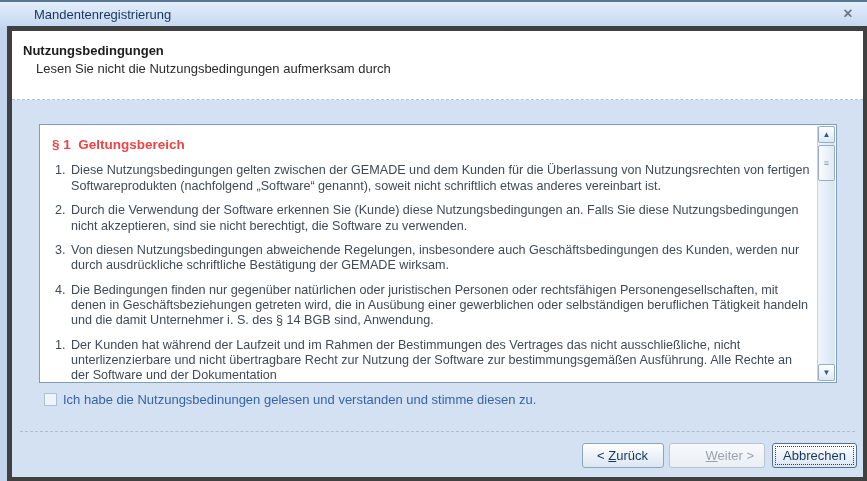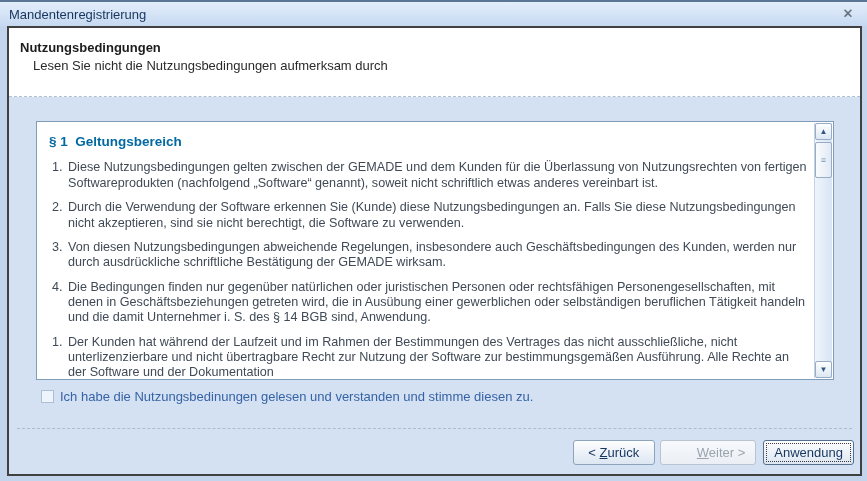--- a/index.html
+++ b/index.html
@@ -10,31 +10,31 @@
     -webkit-font-smoothing:antialiased;
   }
   .win-top-edge{position:absolute;left:0;top:0;width:867px;height:2px;background:#5b7693;}
   
   .titlebar{
     position:absolute;left:0;top:2px;width:867px;height:24px;
     background:linear-gradient(#e3eefb,#c6d9f1);
     display:flex;align-items:center;
   }
   .title-text{
-    padding-left:9px;font-size:13px;color:#17365d;
+    padding-left:9px;font-size:13px;color:#17365d;margin-left:25px;
   }
   .close-glyph{
     position:absolute;right:11px;top:4px;width:16px;height:16px;
     font-size:13px;font-weight:bold;color:#636e7b;text-align:center;line-height:16px;
     cursor:default;text-shadow:0 0 1px #8b95a2;
   }
   
   .panel{
     position:absolute;left:7px;top:26px;width:851px;height:446px;
-    background:#d4e1f3;border:2px solid #404040;
+    background:#d4e1f3;border:5px solid #404040;
   }
   .header{
     position:absolute;left:0;top:0;right:0;height:68px;background:#ffffff;
     border-bottom:1px dashed #b0bfd2;
   }
   .header-title{
     position:absolute;left:11px;top:12px;font-size:13px;font-weight:bold;color:#1c1c1c;
   }
   .header-subtitle{
     position:absolute;left:24px;top:30px;font-size:13px;color:#2b2b2b;
@@ -42,21 +42,21 @@
   
   .terms-box{
     position:absolute;left:27px;top:93px;width:796px;height:257px;
     background:#ffffff;border:1px solid #7f9db9;
   }
   .terms-content{
     position:absolute;left:0;top:0;right:22px;bottom:0;overflow:hidden;
     padding:6px 4px 0 12px;color:#404a56;font-size:12.6px;line-height:1.22;
   }
   .t-heading{
-    font-size:13.5px;font-weight:bold;color:#0369a1;margin:6px 0 10px 0;white-space:pre-wrap;
+    font-size:13.5px;font-weight:bold;color:#ef4444;margin:6px 0 10px 0;white-space:pre-wrap;
   }
   ol.t-list{margin:0 0 8px 0;padding-left:17px;}
   ol.t-list li{margin-bottom:9px;padding-left:2px;}
   
   .scrollbar{
     position:absolute;top:1px;right:1px;bottom:1px;width:17px;
     background:linear-gradient(90deg,#eef4fb,#d9e5f4);
     border-left:1px solid #c3d2e4;
   }
   .sb-btn{
@@ -152,16 +152,16 @@
   <div class="checkbox-row">
     <span class="checkbox"></span>
     <span class="checkbox-label">Ich habe die Nutzungsbedinungen gelesen und verstanden und stimme diesen zu.</span>
   </div>
 
   <div class="footer-sep"></div>
 
   <div class="footer">
     <button class="btn"><span>&lt; </span><u>Z</u><span>urück</span></button>
     <button class="btn disabled" disabled=""><u>W</u><span>eiter &gt;</span></button>
-    <button class="btn focused">Anwendung</button>
+    <button class="btn focused">Abbrechen</button>
   </div>
 
 </div>
 
 </body></html>

